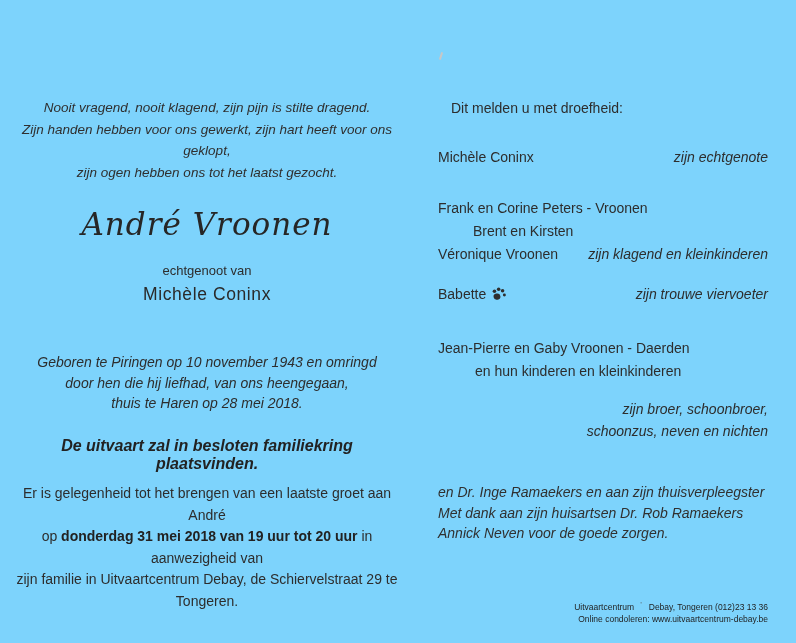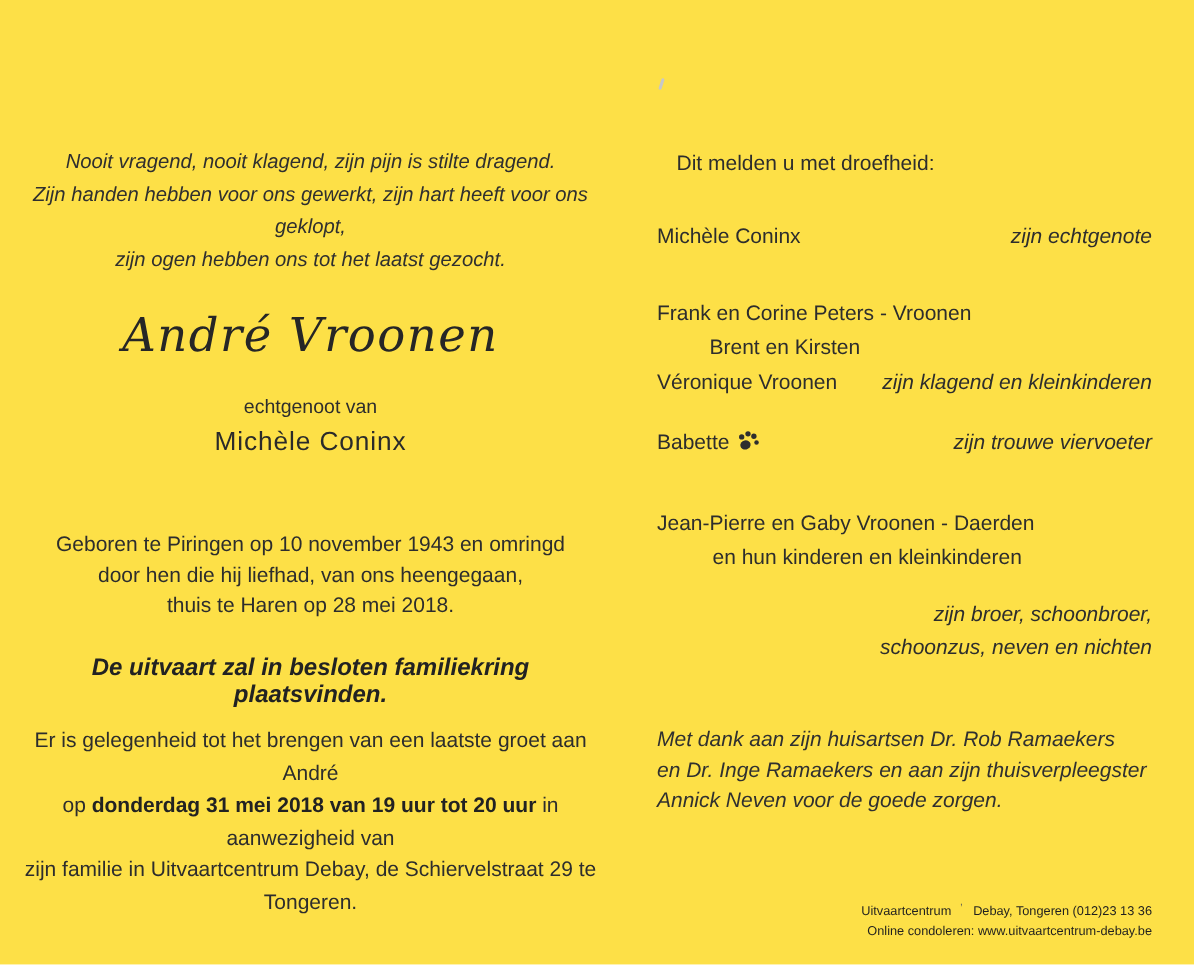--- a/index.html
+++ b/index.html
@@ -1,36 +1,36 @@
 <!DOCTYPE html>
 <html><head>
 <meta charset="utf-8">
 <style>
   html, body { margin: 0; padding: 0; background: #ffffff; }
   .card {
     position: relative;
     width: 796px;
     height: 643px;
-    background: #fde047;
+    background: #7dd3fc;
     overflow: hidden;
     font-family: "Liberation Sans", sans-serif;
     color: #2d2d2d;
   }
   .abs { position: absolute; }
 
   
   .left-block { left: 14px; width: 386px; text-align: center; }
   .poem { top: 97px; font-style: italic; font-size: 13.5px; line-height: 21.5px; color: #2f2f2f; }
   .deceased-name {
     top: 206px; margin: 0; font-family: "DejaVu Serif", serif;
     font-style: italic; font-weight: normal; font-size: 31px; letter-spacing: 1px; color: #262626;
   }
   .relation-label { top: 263px; font-size: 13px; }
   .spouse-name { top: 284px; font-size: 17.5px; letter-spacing: 0.6px; color: #2a2a2a; }
-  .born-para { top: 352px; font-size: 14px; line-height: 20.5px; }
+  .born-para { top: 352px; font-size: 14px; line-height: 20.5px; font-style: italic; }
   .funeral-note { top: 437px; font-size: 16px; font-weight: bold; font-style: italic; color: #222; }
   .visitation { top: 483px; font-size: 14px; line-height: 21.5px; }
   .visitation b { font-weight: bold; color: #222; }
 
   
   .right-block { left: 438px; width: 330px; text-align: left; font-size: 14px; }
   .announce { top: 100px; margin-left: 13px; }
   .r-row { display: flex; justify-content: space-between; align-items: baseline; }
   .rel { font-style: italic; white-space: nowrap; }
   .row-spouse { top: 149px; }
@@ -123,22 +123,22 @@
     <div>Jean-Pierre en Gaby Vroonen - Daerden</div>
     <div class="indent37">en hun kinderen en kleinkinderen</div>
   </div>
 
   <div class="abs right-block family-rel">
     <div>zijn broer, schoonbroer,</div>
     <div>schoonzus, neven en nichten</div>
   </div>
 
   <div class="abs right-block thanks">
+    <div>en Dr. Inge Ramaekers en aan zijn thuisverpleegster</div>
     <div>Met dank aan zijn huisartsen Dr. Rob Ramaekers</div>
-    <div>en Dr. Inge Ramaekers en aan zijn thuisverpleegster</div>
     <div>Annick Neven voor de goede zorgen.</div>
   </div>
 
   <div class="abs footer">
     <div><span>Uitvaartcentrum</span><span class="logo-mark">’</span><span>Debay, Tongeren (012)23 13 36</span></div>
     <div>Online condoleren: www.uitvaartcentrum-debay.be</div>
   </div>
 
 </div>
 

